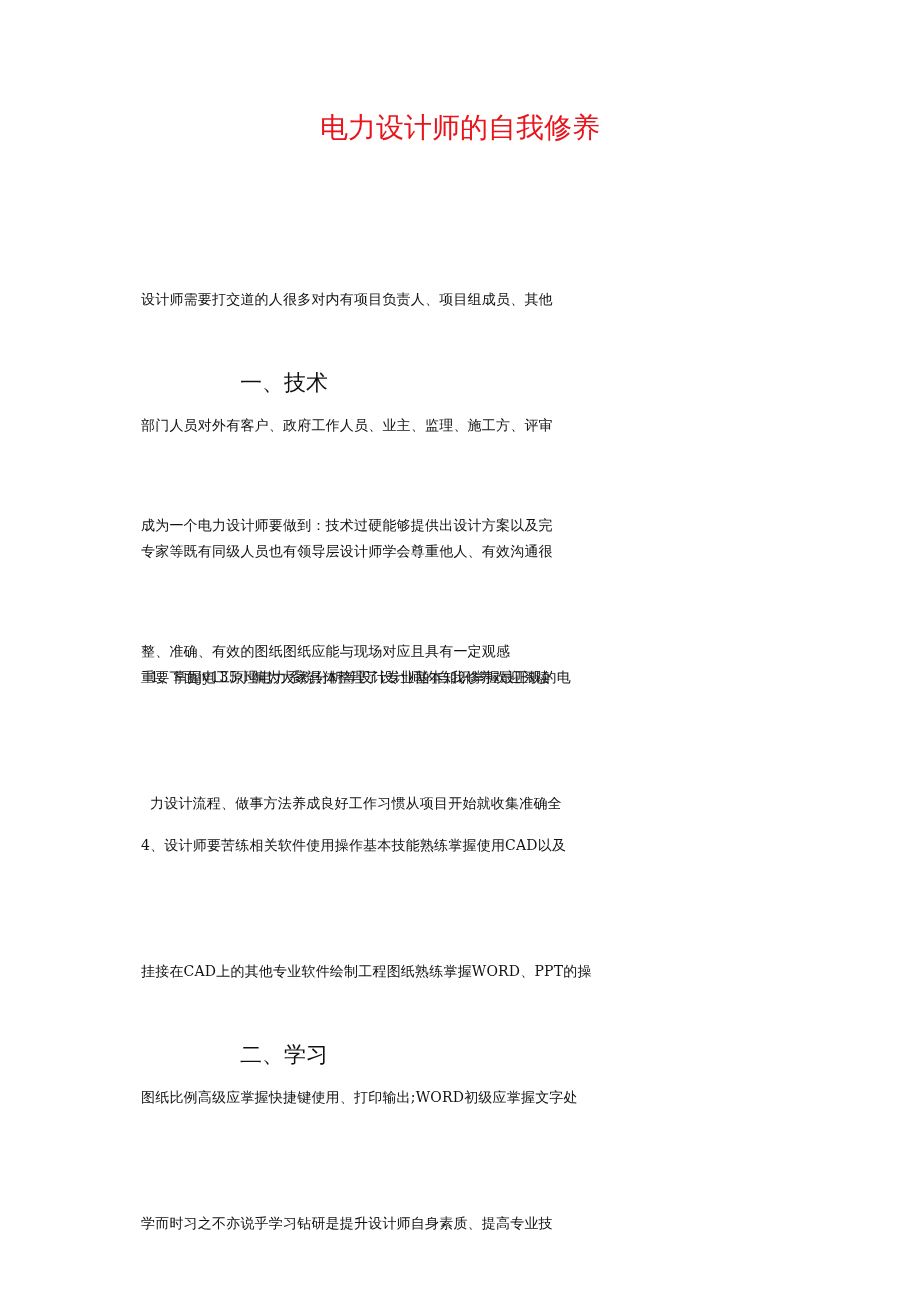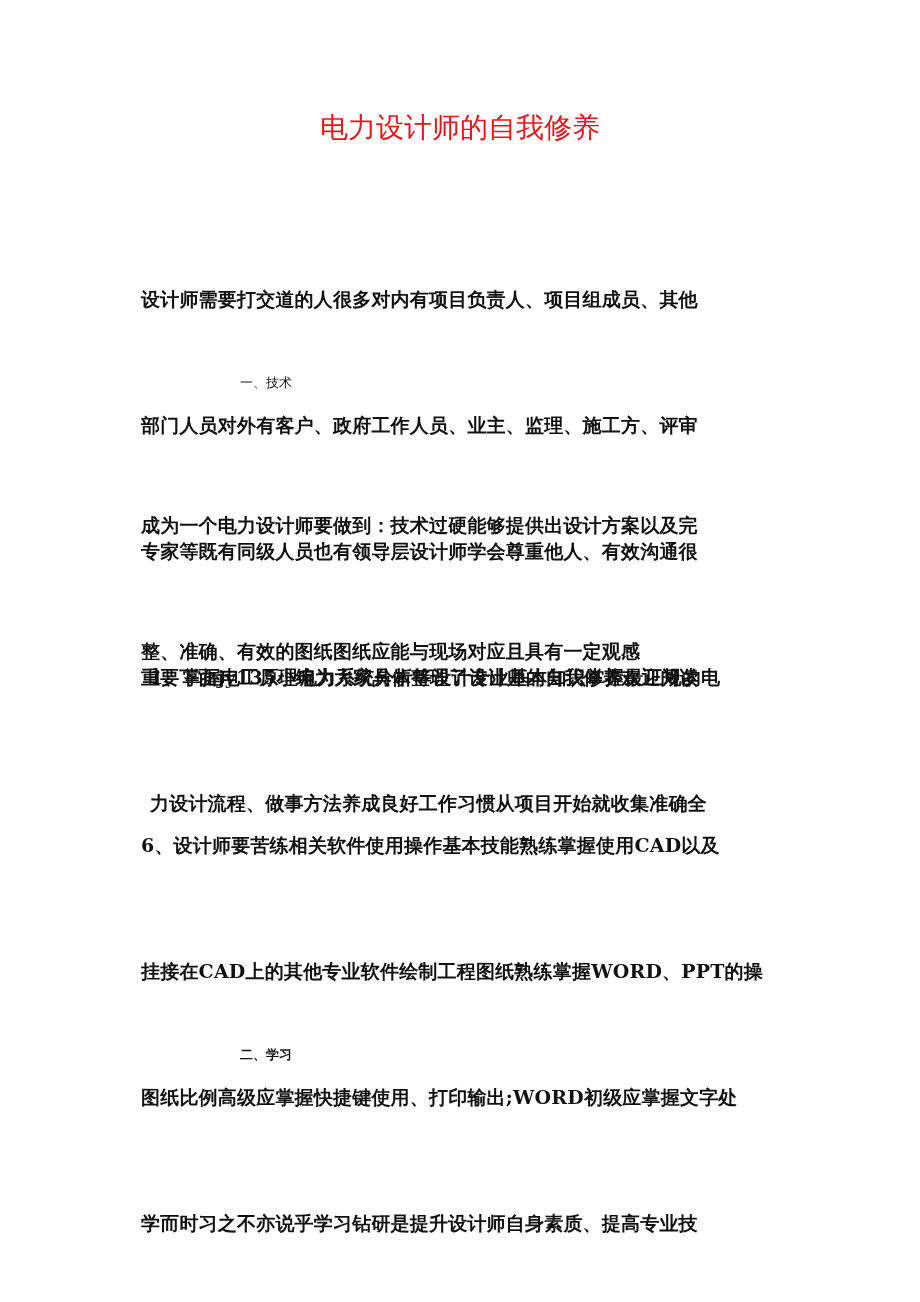--- a/index.html
+++ b/index.html
@@ -30,31 +30,30 @@
       font-family: "DejaVu Sans", "Liberation Sans", sans-serif;
       font-size: 28px;
       line-height: 32px;
       color: #e8141c;
       letter-spacing: 0px;
     }
     .para {
       position: absolute;
       left: 141px;
       width: 640px;
-      font-size: 19px;
+      font-size: 14px;
       line-height: 42px;
       letter-spacing: 0.2px;
       white-space: pre-wrap;
       word-break: break-all;
-      font-weight: bold;
     }
     .heading {
       position: absolute;
       left: 240px;
-      font-size: 13px;
+      font-size: 22px;
       line-height: 42px;
       white-space: pre;
     }
     .line { display: block; white-space: nowrap; }
   </style>
 </head>
 <body>
 
 <div class="page">
 
@@ -73,27 +72,27 @@
     <span class="line">成为一个电力设计师要做到：技术过硬能够提供出设计方案以及完</span>
     <span class="line">整、准确、有效的图纸图纸应能与现场对应且具有一定观感</span>
   </div>
 
   <div class="para" style="top:572px;margin-left:9px;">
     <span class="line">1、掌握电工原理电力系统分析等设计专业基本知识掌握最正规的电</span>
     <span class="line">力设计流程、做事方法养成良好工作习惯从项目开始就收集准确全</span>
   </div>
 
   <div class="para" style="top:740px;">
-    <span class="line">6、设计师要苦练相关软件使用操作基本技能熟练掌握使用CAD以及</span>
+    <span class="line">4、设计师要苦练相关软件使用操作基本技能熟练掌握使用CAD以及</span>
     <span class="line">挂接在CAD上的其他专业软件绘制工程图纸熟练掌握WORD、PPT的操</span>
     <span class="line">图纸比例高级应掌握快捷键使用、打印输出;WORD初级应掌握文字处</span>
     
     
     
   </div>
 
-  <div class="heading" style="top:1034px;font-weight:bold;">二、学习</div>
+  <div class="heading" style="top:1034px;">二、学习</div>
 
   <div class="para" style="top:1118px;">
     <span class="line">学而时习之不亦说乎学习钻研是提升设计师自身素质、提高专业技</span>
   </div>
 
 </div>
 
 </body></html>

